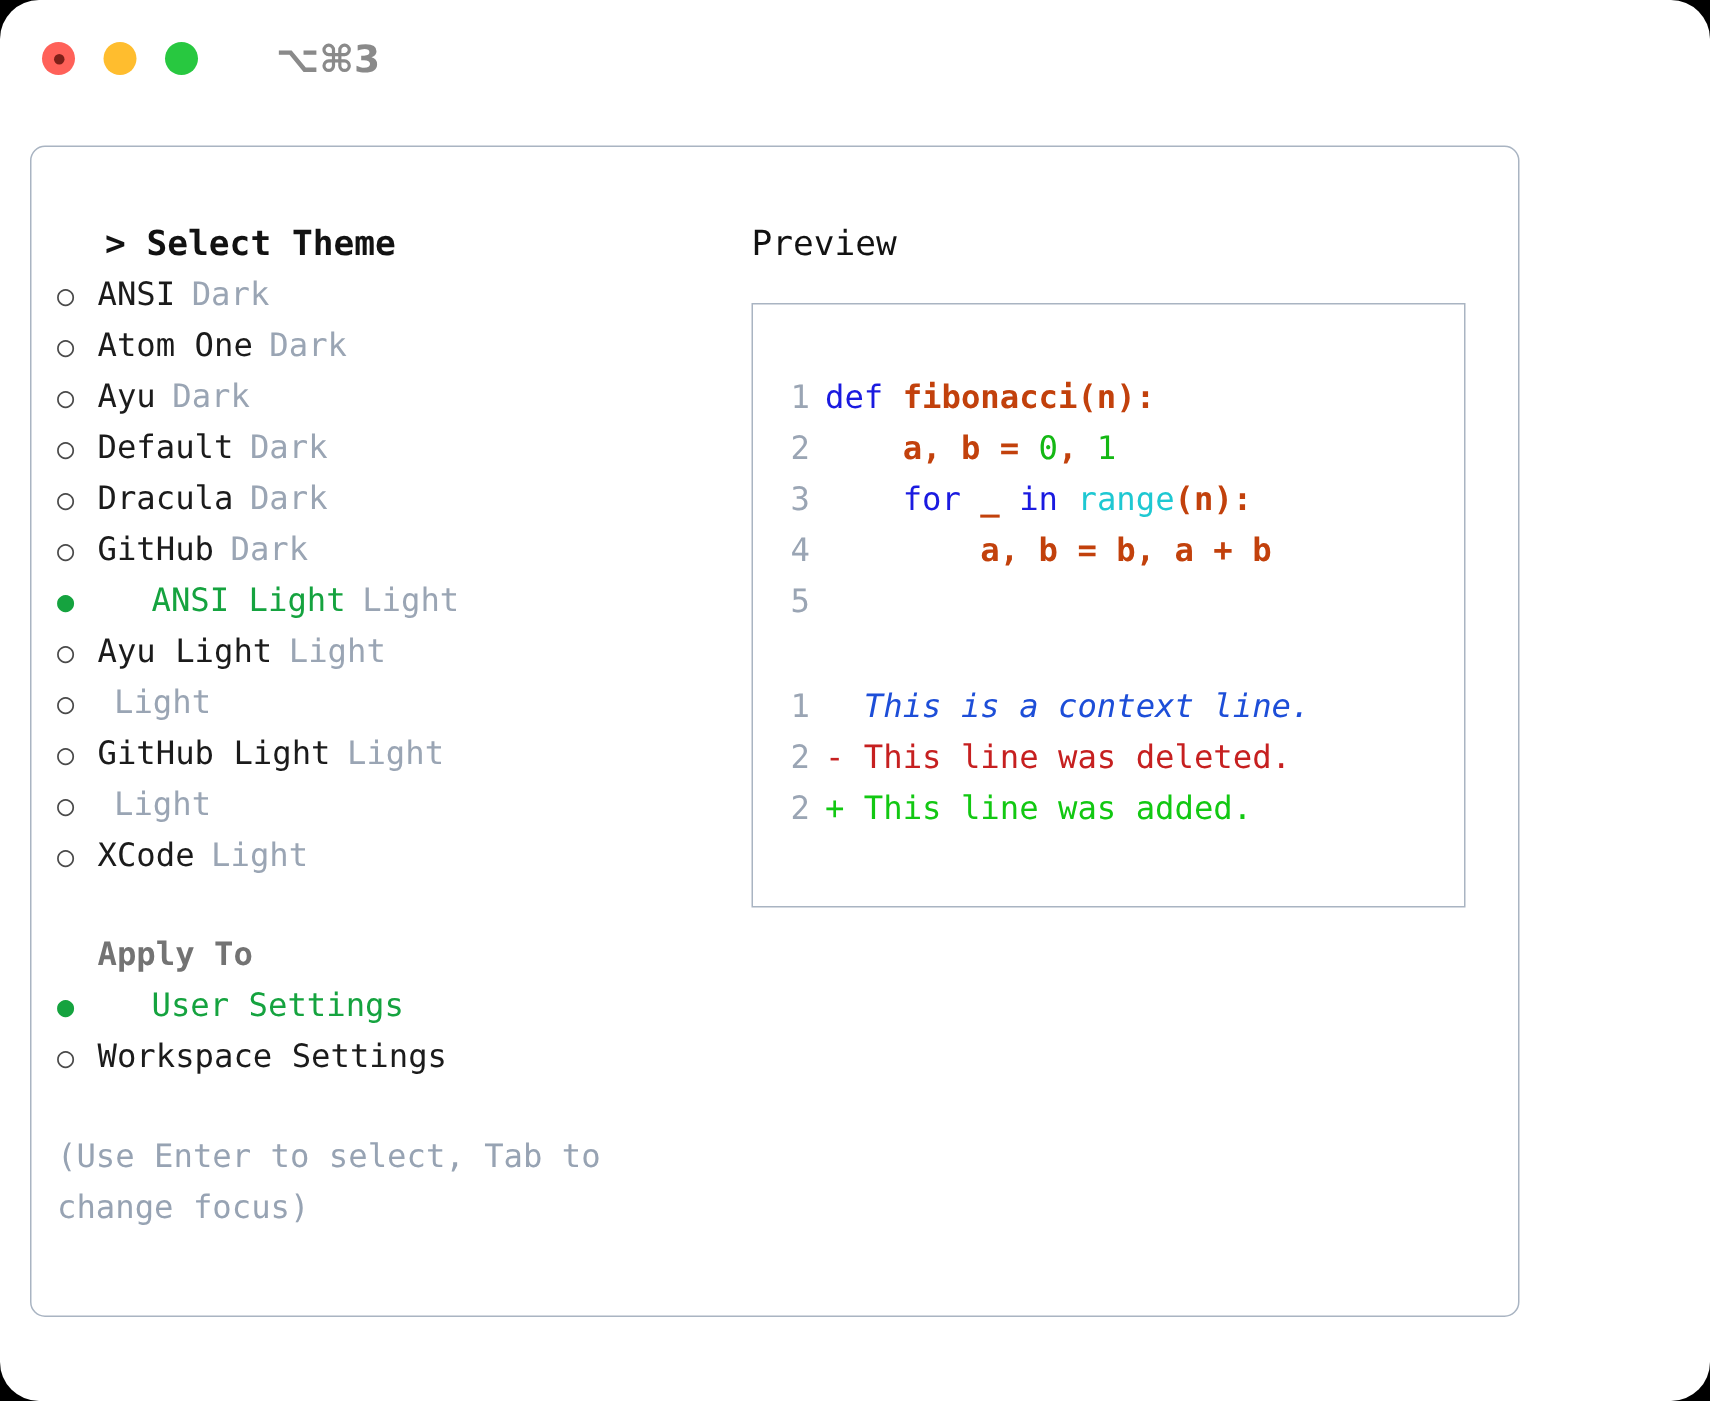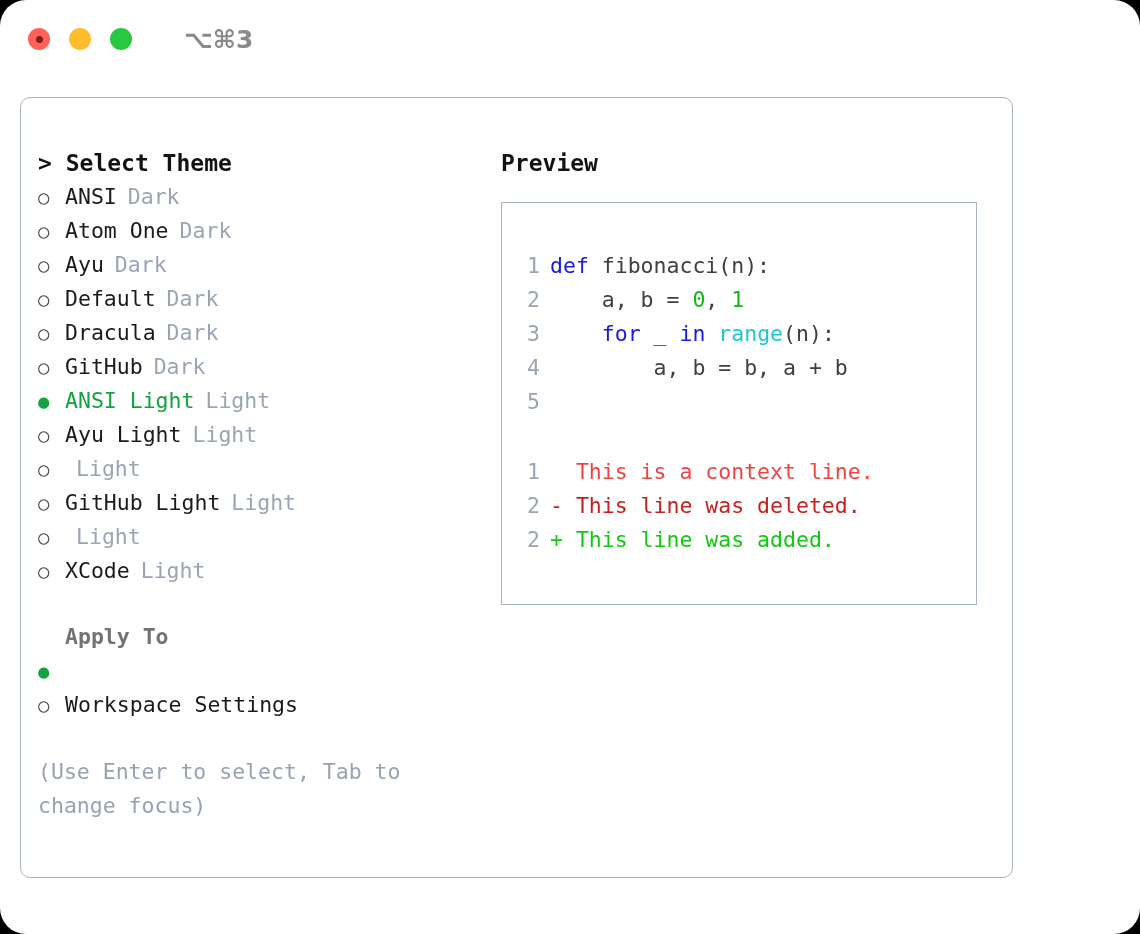--- a/index.html
+++ b/index.html
@@ -103,20 +103,21 @@
     top: 48px;
     width: 500px;
   }
 
   .heading {
     font-size: 23px;
     font-weight: bold;
     color: #121212;
     line-height: 34px;
     white-space: pre;
+    margin-left: 32px;
   }
 
   .theme-list { margin-top: 0px; }
 
   .row {
     display: flex;
     align-items: baseline;
     height: 34px;
     line-height: 34px;
     font-size: 21.5px;
@@ -128,21 +129,21 @@
     font-size: 19px;
     color: #4a4a4a;
     line-height: 34px;
   }
   .row.selected .marker { color: #15a33f; }
 
   .name {
     color: #1b1b1b;
     font-weight: normal;
   }
-  .row.selected .name { color: #15a33f; }
+  .row.selected .name { color: #15a33f; margin-left: 36px; }
 
   .category {
     color: #9aa5b4;
     margin-left: 11px;
     font-weight: normal;
   }
 
   .section-gap { height: 32px; }
 
   .apply-heading {
@@ -159,21 +160,21 @@
     font-size: 21.5px;
     line-height: 34px;
     color: #97a3b3;
     width: 400px;
     white-space: pre-wrap;
   }
 
   
   .preview-heading {
     font-size: 23px;
-    font-weight: bold;
+    font-weight: normal;
     color: #121212;
     line-height: 34px;
     white-space: pre;
   }
   .preview-box {
     margin-top: 22px;
     width: 476px;
     height: 403px;
     border: 1.5px solid #a9b4c2;
     box-sizing: border-box;
@@ -194,23 +195,23 @@
     color: #9aa5b4;
     padding-right: 10px;
     box-sizing: border-box;
   }
   .code-text { color: #1b1b1b; }
   .blank-row { height: 36px; }
 
   .tok-kw   { color: #1a1ae0; }
   .tok-num  { color: #14b814; }
   .tok-built{ color: #1ec8d2; }
-  .tok-plain{ color: #404040; }
-
-  .diff-context { color: #ef4444; }
+  .tok-plain{ color: #c2410c; font-weight: bold; }
+
+  .diff-context { color: #1d4ed8; font-style: italic; }
   .diff-del     { color: #c62020; }
   .diff-add     { color: #12c812; }
 </style>
 </head>
 <body>
 
 <div class="screen">
 
   <div class="titlebar">
     <div class="lights">
@@ -302,20 +303,21 @@
 
         </div>
 
         <div class="section-gap"></div>
 
         <div class="apply-heading">Apply To</div>
 
         <div class="apply-list">
           <div class="row selected">
             <span class="marker">●</span>
+            <span class="name">User Settings</span>
           </div>
           <div class="row">
             <span class="marker">○</span>
             <span class="name">Workspace Settings</span>
           </div>
         </div>
 
         <div class="hint">(Use Enter to select, Tab to change focus)</div>
 
       </div>

